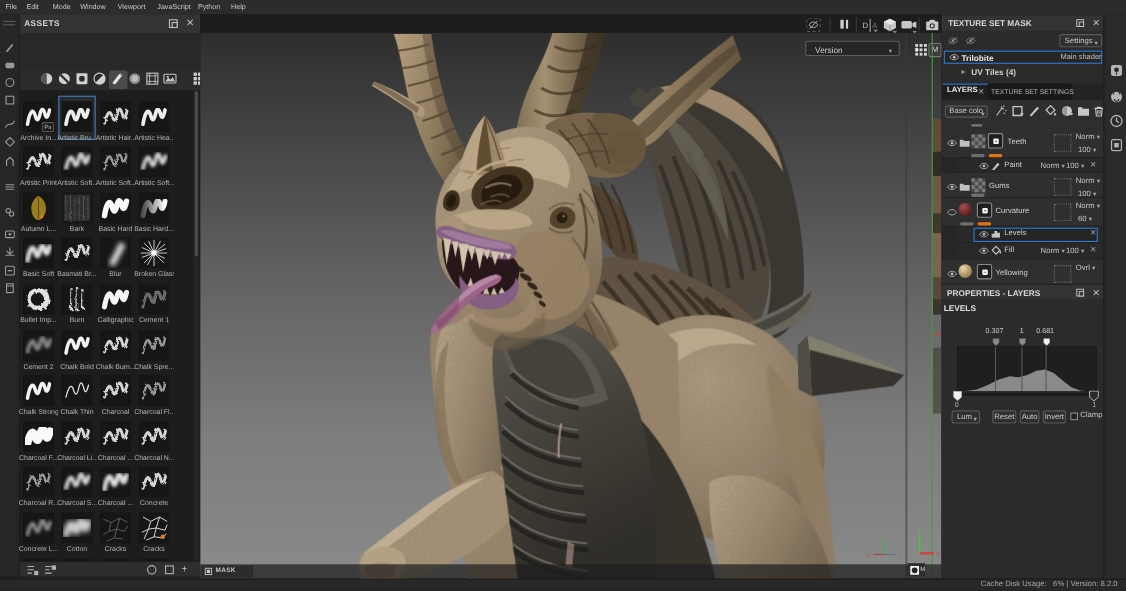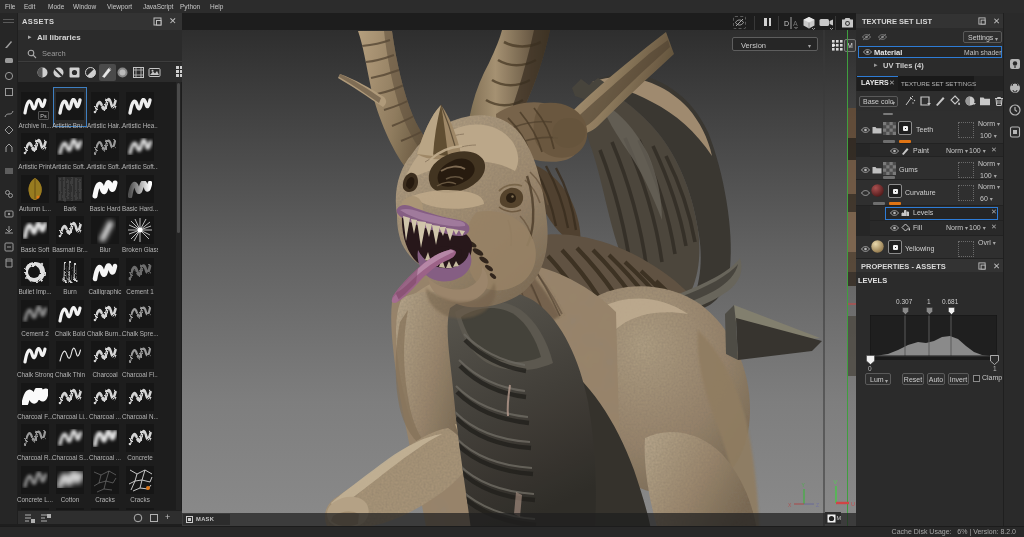--- a/index.html
+++ b/index.html
@@ -70,31 +70,20 @@
       </svg></div>
 </div>
 <div class="a" style="left:18px;top:13px;width:164px;height:511px;background:#282828">
 <div class="a hdr" style="left:0;top:0;width:164px;height:17px">
       <span style="position:absolute;left:4px;top:4px;letter-spacing:.4px">ASSETS</span>
       <svg style="position:absolute;left:135px;top:4px" width="9" height="9" viewBox="0 0 9 9">
         <rect x="1" y="1" width="7" height="7" fill="none" stroke="#c0c0c0"></rect>
         <rect x="3.5" y="3.5" width="4.5" height="4.5" fill="#333" stroke="#c0c0c0"></rect>
       </svg>
       <span style="position:absolute;left:151px;top:3px;font-weight:normal;font-size:9px;color:#c0c0c0">✕</span>
-    </div>
-<div class="a" style="left:0;top:17px;width:164px;height:16px;background:#2b2b2b;color:#d5d5d5;font-size:8px;font-weight:bold">
-      <span style="position:absolute;left:10px;top:3px;font-weight:normal;color:#aaa;font-size:7px">▸</span>
-      <span style="position:absolute;left:19px;top:3px">All libraries</span>
-    </div>
-<div class="a" style="left:0;top:33px;width:164px;height:16px;background:#2b2b2b;border-bottom:1px solid #3d3d3d">
-      <svg style="position:absolute;left:9px;top:3px" width="10" height="10" viewBox="0 0 10 10">
-        <circle cx="4" cy="4" r="2.8" fill="none" stroke="#aaa" stroke-width="1.1"></circle>
-        <path d="M6.2,6.2 L9,9" stroke="#aaa" stroke-width="1.1"></path>
-      </svg>
-      <span style="position:absolute;left:24px;top:3px;color:#999;font-size:7.5px">Search</span>
     </div>
 <div class="a" style="left:0;top:50px;width:164px;height:19px;background:#2b2b2b">
 <div class="a" style="left:18px;top:2px"><svg width="13" height="13" viewBox="0 0 13 13">
           <circle cx="6.5" cy="6.5" r="5" fill="#d0d0d0"></circle>
           <path d="M6.5,1.5 A5,5 0 0,0 6.5,11.5 Z" fill="#555"></path>
         </svg></div>
 <div class="a" style="left:34px;top:2px"><svg width="13" height="13" viewBox="0 0 13 13">
           <circle cx="6.5" cy="6.5" r="5" fill="#d0d0d0"></circle>
           <path d="M3,3 L10,10" stroke="#2b2b2b" stroke-width="2"></path>
         </svg></div>
@@ -778,21 +767,21 @@
 <div class="a" style="left:643px;top:499px;width:16px;height:12px;background:#2c2c2c">
       <svg style="position:absolute;left:1.5px;top:1.5px" width="9" height="9" viewBox="0 0 9 9">
         <rect x="0.5" y="0.5" width="8" height="8" fill="#f0f0f0"></rect>
         <circle cx="4.5" cy="4.5" r="2.6" fill="#222"></circle>
       </svg>
       <span style="position:absolute;left:11.5px;top:2.5px;font-size:5.5px;color:#ccc">M</span>
     </div>
 </div>
 <div class="a" style="left:856px;top:13px;width:147px;height:513px;background:#2b2b2b;overflow:hidden">
 <div class="a hdr" style="left:0;top:1px;width:147px;height:14px">
-      <span style="position:absolute;left:6px;top:3px">TEXTURE SET LIST</span>
+      <span style="position:absolute;left:6px;top:3px">TEXTURE SET MASK</span>
       <svg style="position:absolute;left:122px;top:3px" width="8" height="8" viewBox="0 0 9 9">
         <rect x="1" y="1" width="7" height="7" fill="none" stroke="#c0c0c0"></rect>
         <rect x="3.5" y="3.5" width="4.5" height="4.5" fill="#333" stroke="#c0c0c0"></rect>
       </svg>
       <span style="position:absolute;left:137px;top:2px;font-weight:normal;font-size:8.5px;color:#c0c0c0">✕</span>
     </div>
 <svg class="a" style="left:6px;top:20px" width="9" height="8" viewBox="0 0 9 8">
       <path d="M0.5,4 C1.5,2.4 3,1.6 4.5,1.6 C6,1.6 7.5,2.4 8.5,4 C7.5,5.6 6,6.4 4.5,6.4 C3,6.4 1.5,5.6 0.5,4 Z" fill="none" stroke="#8a8a8a" stroke-width="0.8"></path>
       <circle cx="4.5" cy="4" r="1.3" fill="#8a8a8a"></circle>
       <path d="M1,7 L8,1" stroke="#8a8a8a" stroke-width="0.8"></path>
@@ -804,21 +793,21 @@
     </svg>
 <div class="btn" style="left:107px;top:18px;width:39px;height:12px">
       <span style="position:absolute;left:4px;top:1.5px">Settings</span>
       <span class="chv" style="position:absolute;right:3px;top:2.5px">▾</span>
     </div>
 <div class="a" style="left:2px;top:33px;width:144px;height:12px;background:#252525;border:1px solid #2e7cd6"></div>
 <svg class="a" style="left:7px;top:35px" width="9" height="8" viewBox="0 0 9 8">
       <path d="M0.5,4 C1.5,2.4 3,1.6 4.5,1.6 C6,1.6 7.5,2.4 8.5,4 C7.5,5.6 6,6.4 4.5,6.4 C3,6.4 1.5,5.6 0.5,4 Z" fill="none" stroke="#b8b8b8" stroke-width="0.8"></path>
       <circle cx="4.5" cy="4" r="1.3" fill="#b8b8b8"></circle>
     </svg>
-<span class="a" style="left:18px;top:35px;font-size:7.5px;font-weight:bold;color:#e8e8e8">Material</span>
+<span class="a" style="left:18px;top:35px;font-size:7.5px;font-weight:bold;color:#e8e8e8">Trilobite</span>
 <span class="a" style="left:108px;top:36px;font-size:6.8px;color:#c0c0c0;white-space:nowrap">Main shader</span>
 <span class="a" style="left:18px;top:48px;font-size:7px;color:#999">▸</span>
     <span class="a" style="left:27px;top:48px;font-size:7.5px;font-weight:bold;color:#d0d0d0">UV Tiles (4)</span>
 <div class="a" style="left:0;top:63px;width:147px;height:15px;background:#232323"></div>
 <div class="a" style="left:1px;top:63px;width:41px;height:15px;background:#1e1e1e;border-top:1.5px solid #2e7cd6"></div>
 <span class="a" style="left:5px;top:66px;font-size:7px;font-weight:bold;color:#e8e8e8">LAYERS</span>
     <span class="a" style="left:33px;top:66px;font-size:7px;color:#aaa">✕</span>
 <div class="a" style="left:42px;top:63px;width:76px;height:15px;background:#191919"></div>
 <span class="a" style="left:45px;top:67px;font-size:6.2px;color:#b5b5b5;white-space:nowrap">TEXTURE SET SETTINGS</span>
 <div class="a" style="left:0;top:78px;width:147px;height:20px;background:#2e2e2e"></div>
@@ -991,21 +980,21 @@
       </defs>
       <circle cx="6.5" cy="6.5" r="6.2" fill="url(#sp15_227)"></circle>
     </svg>
 <div class="a" style="left:32px;top:227px;width:14px;height:14px;background:#1f1f1f;border:1px solid #8c8c8c;border-radius:2px">
       <div style="position:absolute;left:3.6px;top:3.6px;width:5.9px;height:5.9px;border:2px solid #f2f2f2;border-radius:1px"></div>
     </div>
 <span class="a" style="left:49px;top:232px;font-size:7px;color:#d0d0d0">Yellowing</span>
 <div class="a" style="left:102px;top:228px;width:16px;height:16px;border:1px dotted #6a6a6a"></div>
 <span class="a" style="left:122px;top:226px;font-size:7px;color:#c8c8c8;white-space:nowrap">Ovrl <span class="chv">▾</span></span>
 <div class="a hdr" style="left:0;top:246px;width:147px;height:13px">
-      <span style="position:absolute;left:5px;top:3px">PROPERTIES - ASSETS</span>
+      <span style="position:absolute;left:5px;top:3px">PROPERTIES - LAYERS</span>
       <svg style="position:absolute;left:122px;top:2.5px" width="8" height="8" viewBox="0 0 9 9">
         <rect x="1" y="1" width="7" height="7" fill="none" stroke="#c0c0c0"></rect>
         <rect x="3.5" y="3.5" width="4.5" height="4.5" fill="#333" stroke="#c0c0c0"></rect>
       </svg>
       <span style="position:absolute;left:137px;top:2px;font-weight:normal;font-size:8.5px;color:#c0c0c0">✕</span>
     </div>
 <span class="a" style="left:2px;top:263px;font-size:7.5px;font-weight:bold;color:#e0e0e0">LEVELS</span>
 <span class="a" style="left:40px;top:285px;font-size:6.5px;color:#cccccc">0.307</span>
 <span class="a" style="left:71px;top:285px;font-size:6.5px;color:#cccccc">1</span>
 <span class="a" style="left:86px;top:285px;font-size:6.5px;color:#cccccc">0.681</span>

